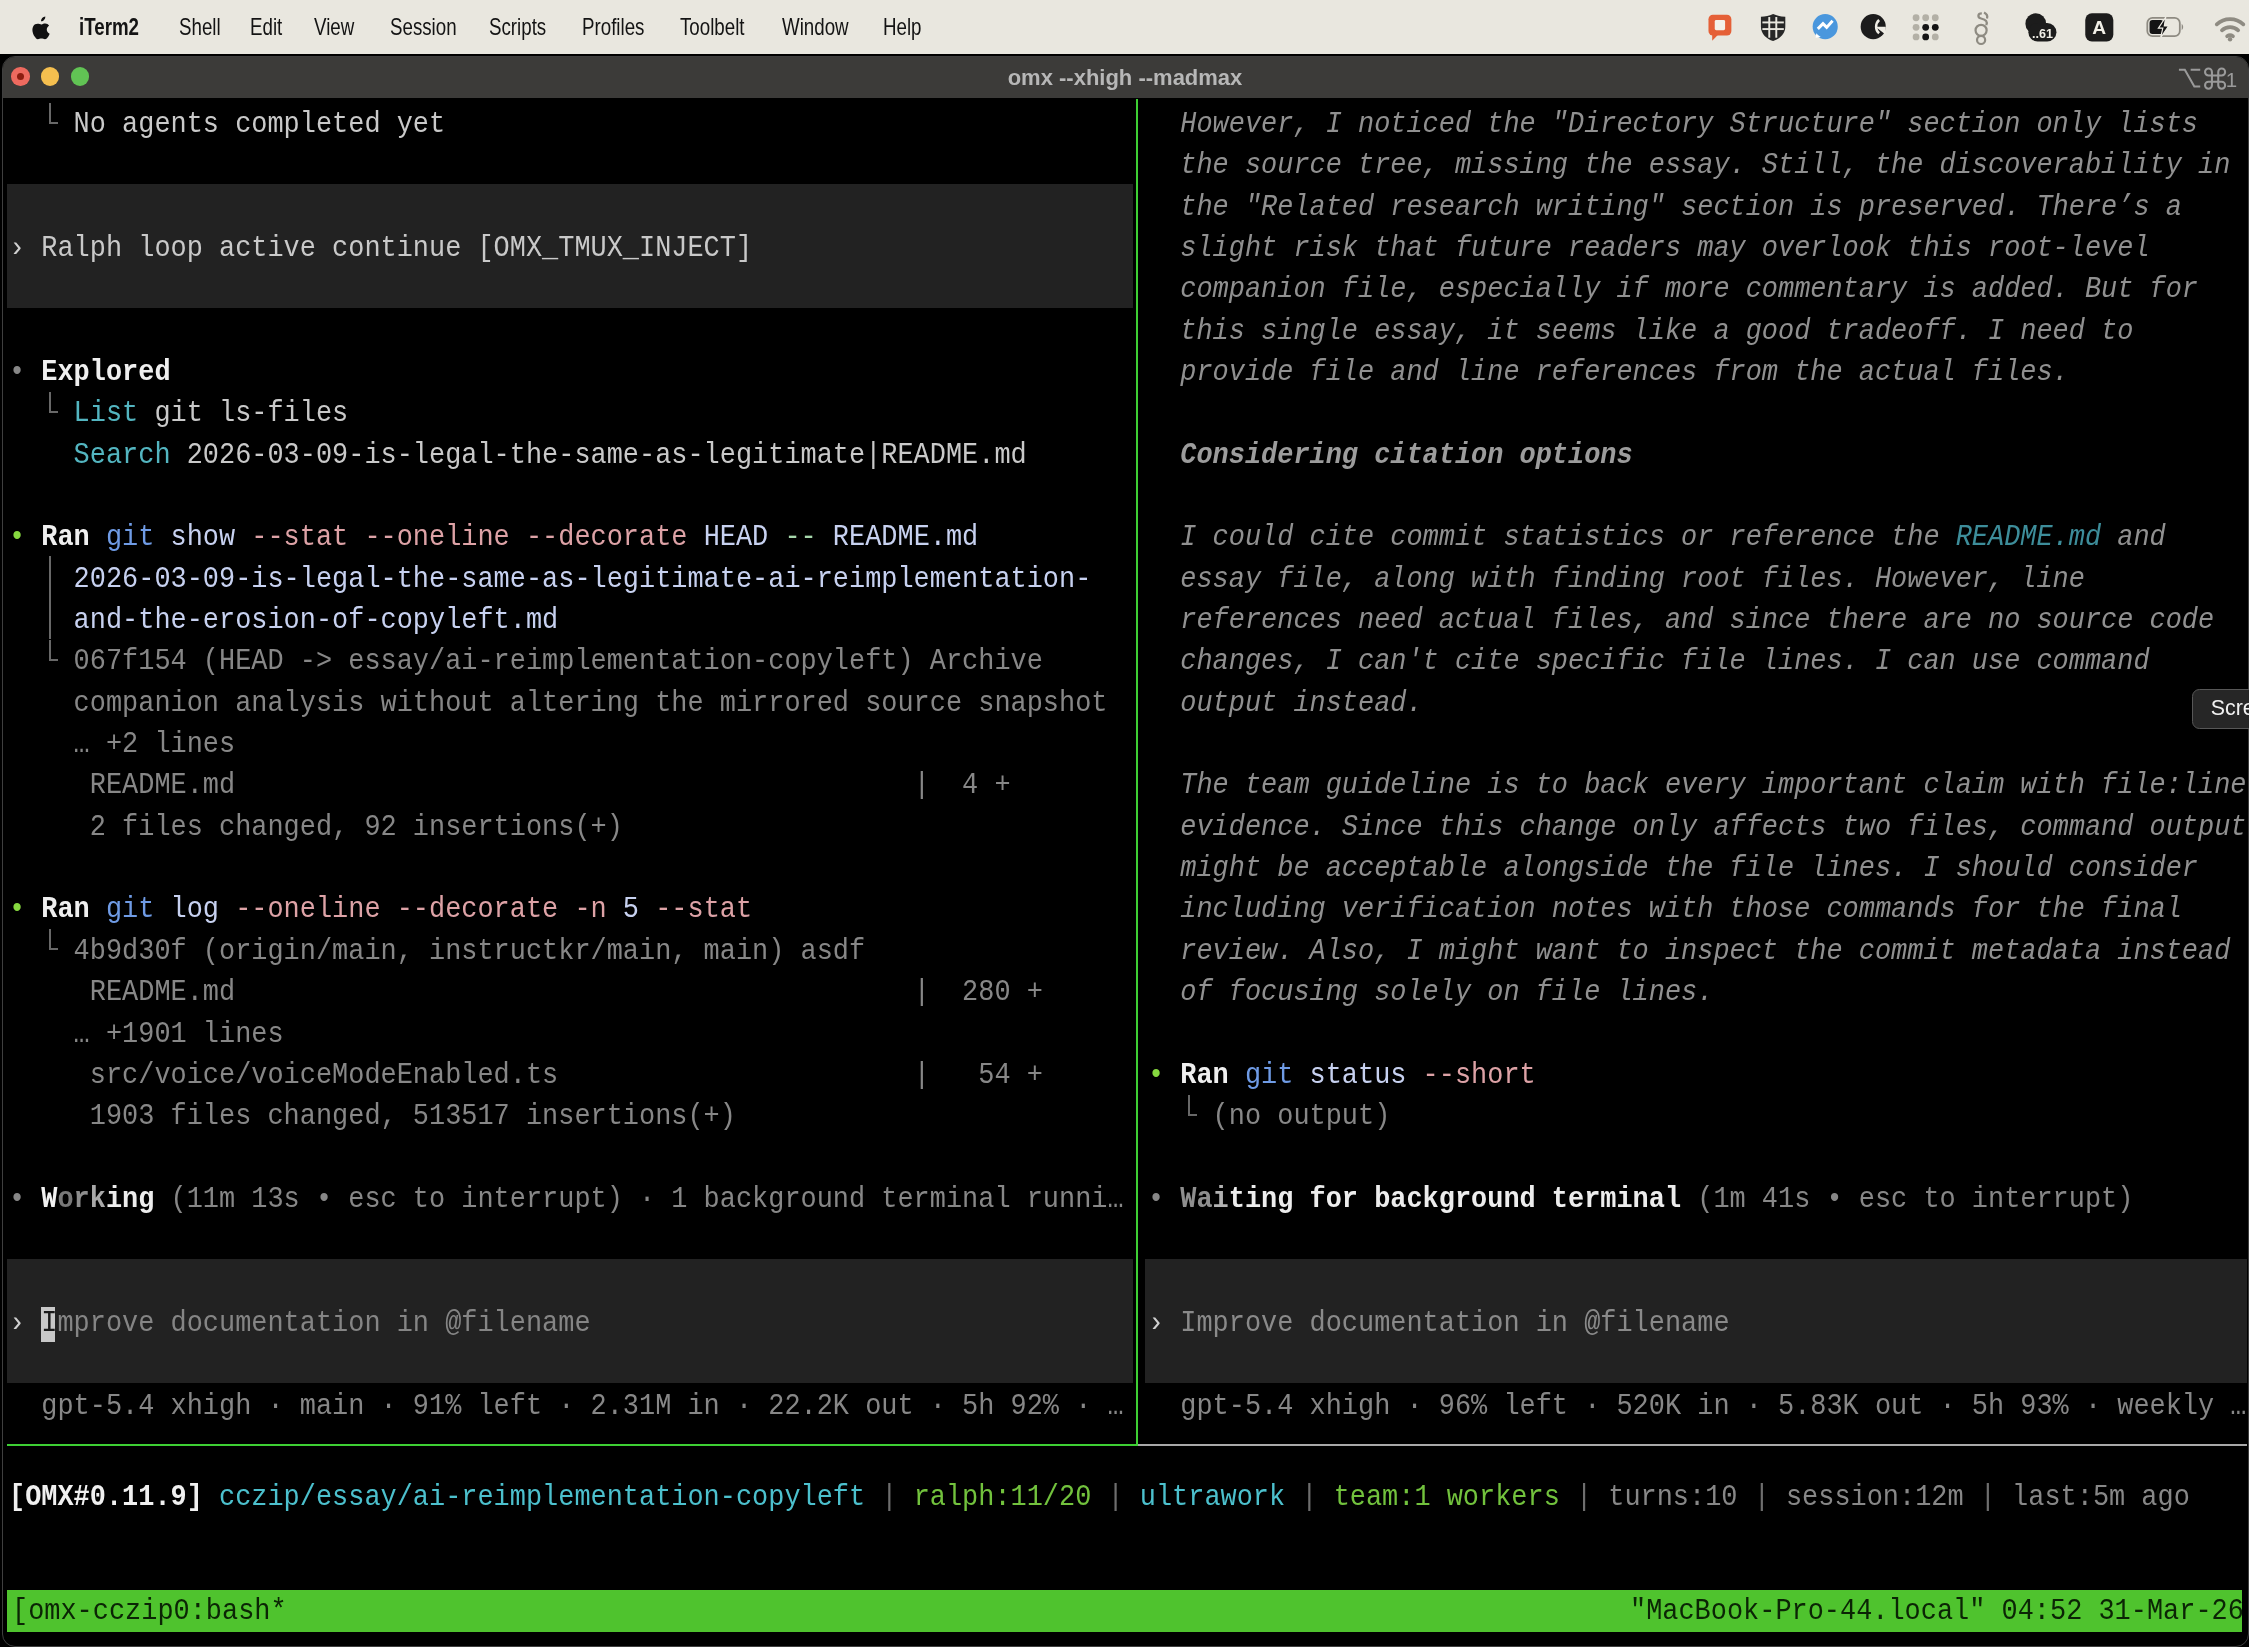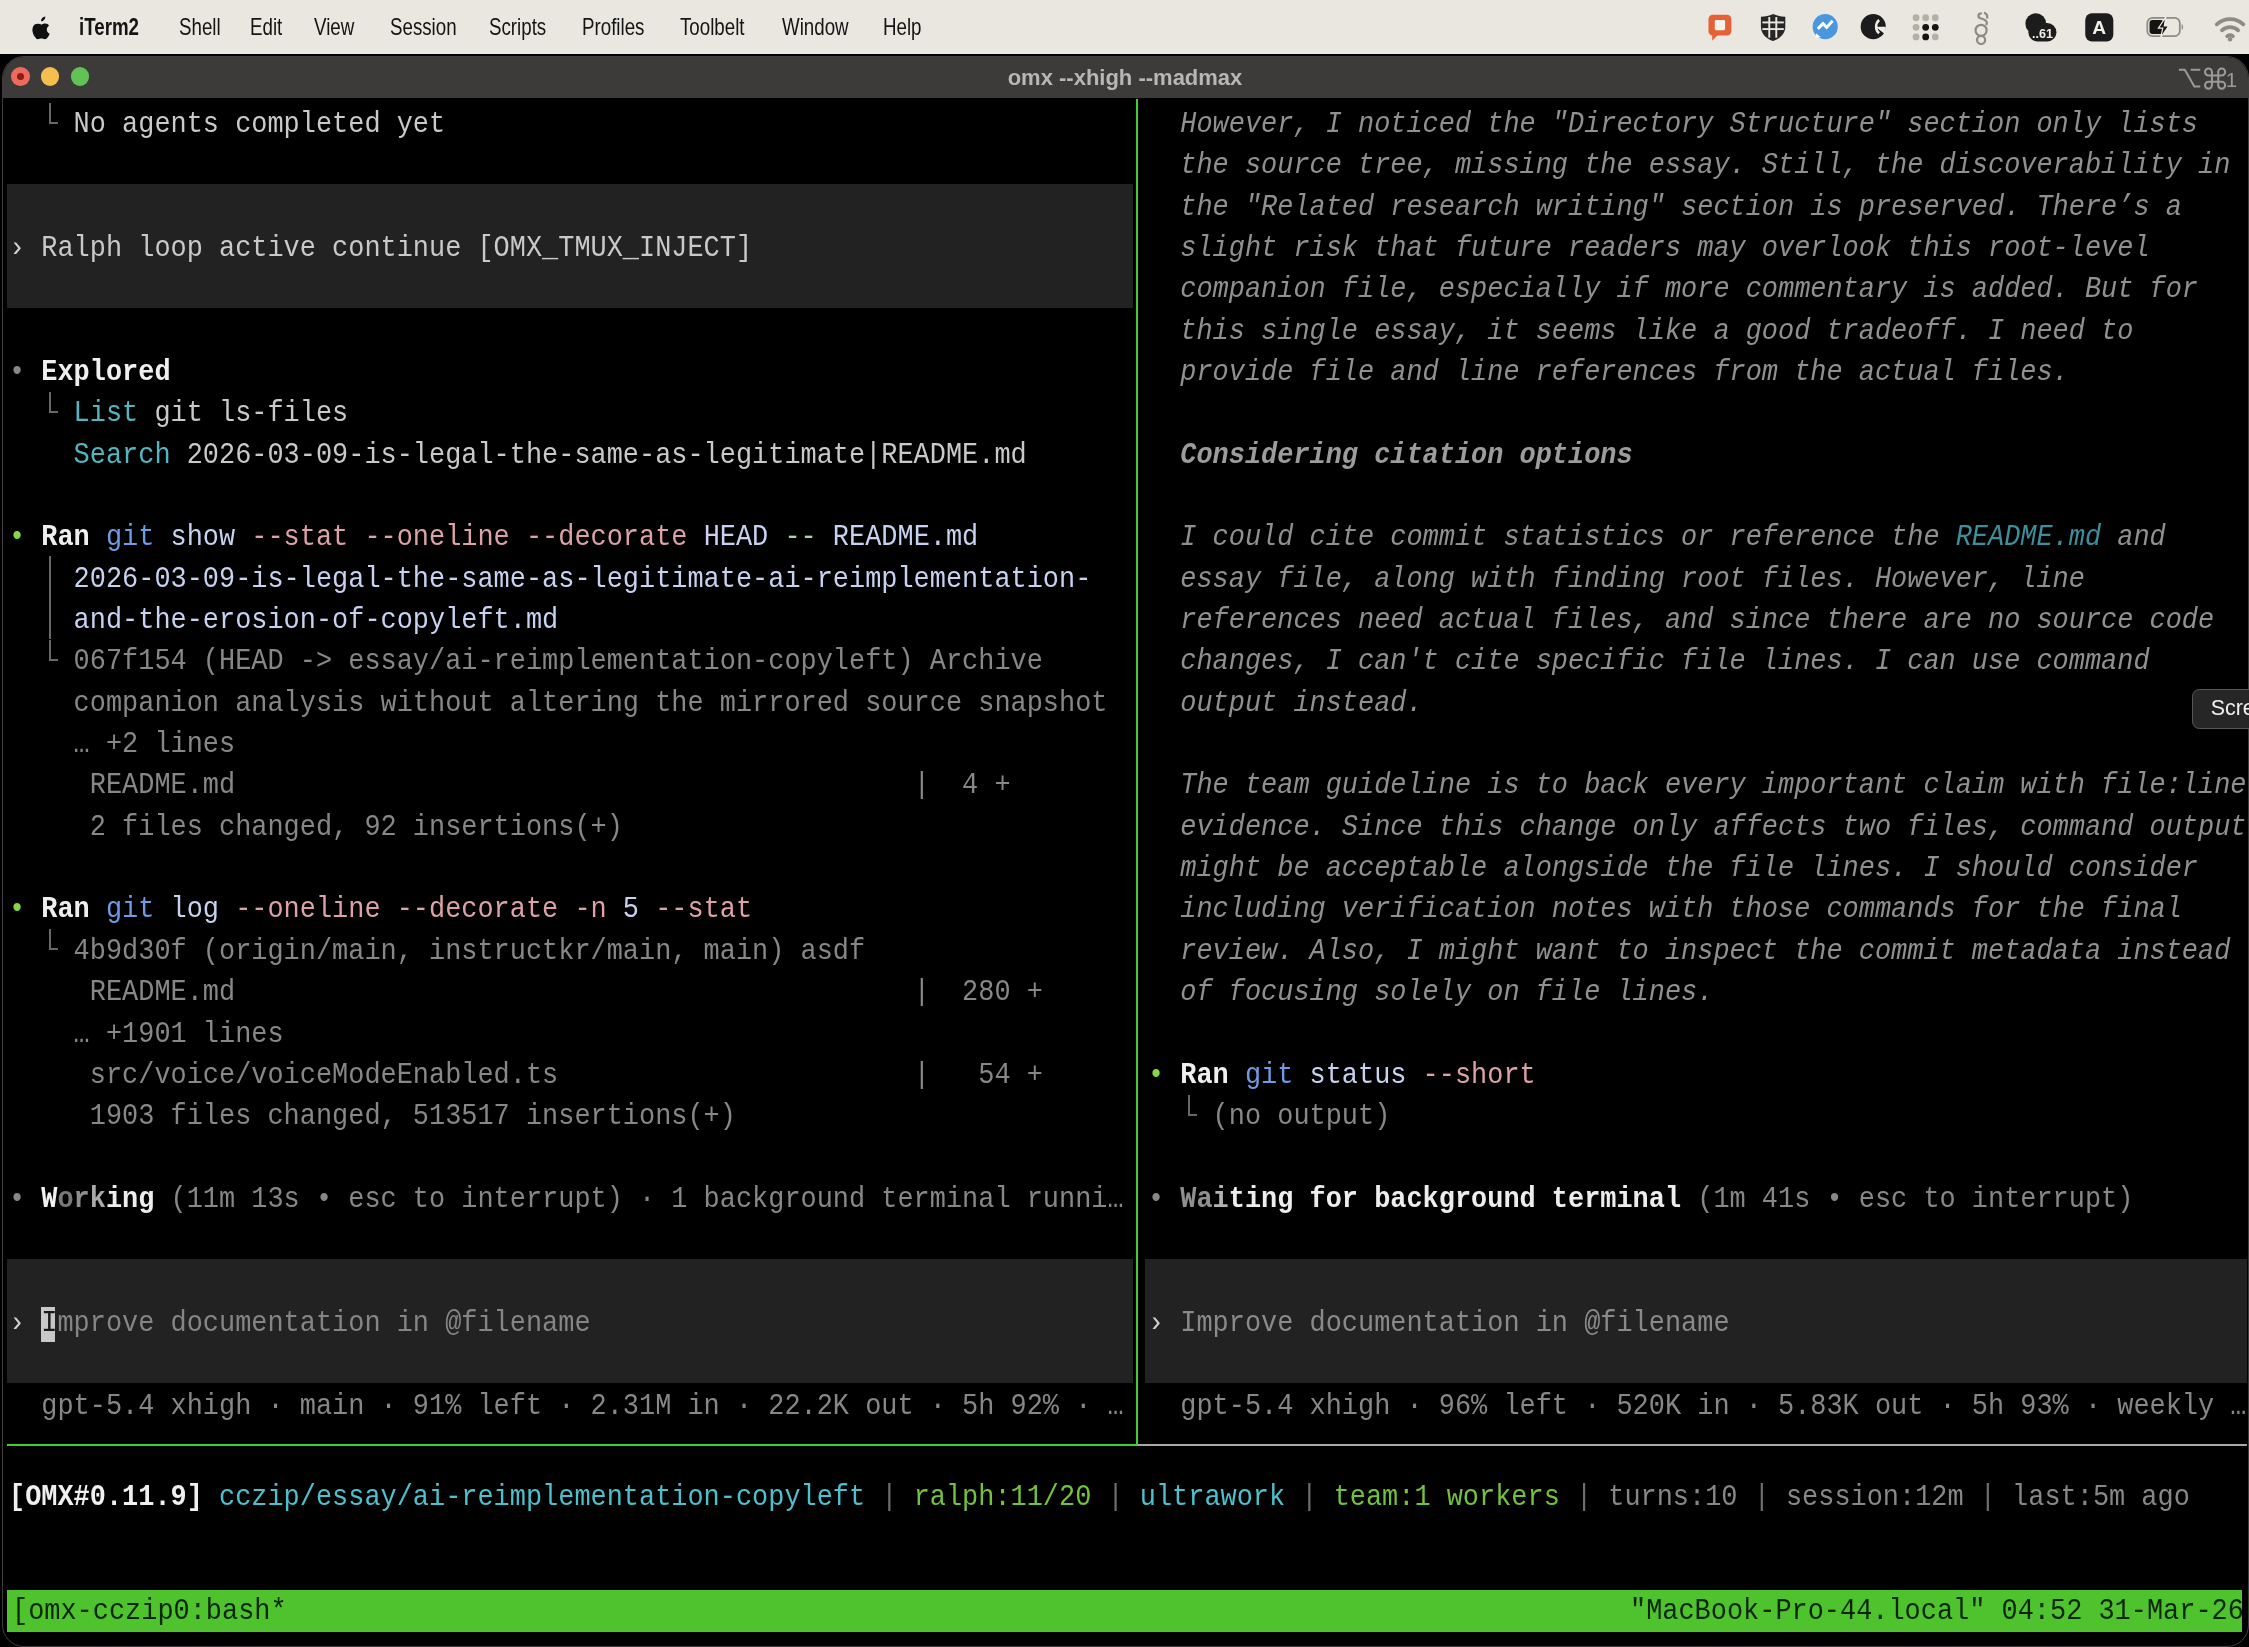--- a/index.html
+++ b/index.html
@@ -1,20 +1,20 @@
 <!DOCTYPE html>
 <html style="font-size:11.8px"><head><meta charset="utf-8"><style>
 
 * { margin:0; padding:0; box-sizing:border-box; }
 html,body { width:2250px; height:1648px; background:#000; overflow:hidden; }
 body { position:relative; font-family:"Liberation Sans",sans-serif; }
 #menubar { position:absolute; left:0; top:0; width:2250px; height:54px; background:#e9e7df;
   font-size:24px; color:#141414; }
 #win { position:absolute; left:1.5px; top:56px; width:2247px; height:1591px;
-  background:#000; border:1.5px solid #3f3f3f; border-radius:22px; overflow:hidden;padding-left:20px; }
+  background:#000; border:1.5px solid #3f3f3f; border-radius:13px; overflow:hidden;padding-left:20px; }
 #titlebar { position:absolute; left:0; top:0; width:100%; height:41px; background:#3c3b39; }
 .tl { position:absolute; top:10.3px; width:18.5px; height:18.5px; border-radius:50%; }
 #title { position:absolute; width:100%; text-align:center; line-height:41px; color:#b7b7b7;
   font-size:22px; font-weight:700; }
 .ln { position:absolute; white-space:pre; font:29.5px/41px "Liberation Mono",monospace;
   transform:scaleX(0.9125); transform-origin:0 50%; color:#c9c9c9; }
 .cn { position:absolute; }
 .box { position:absolute; background:#222222; }
 </style></head><body>
 

